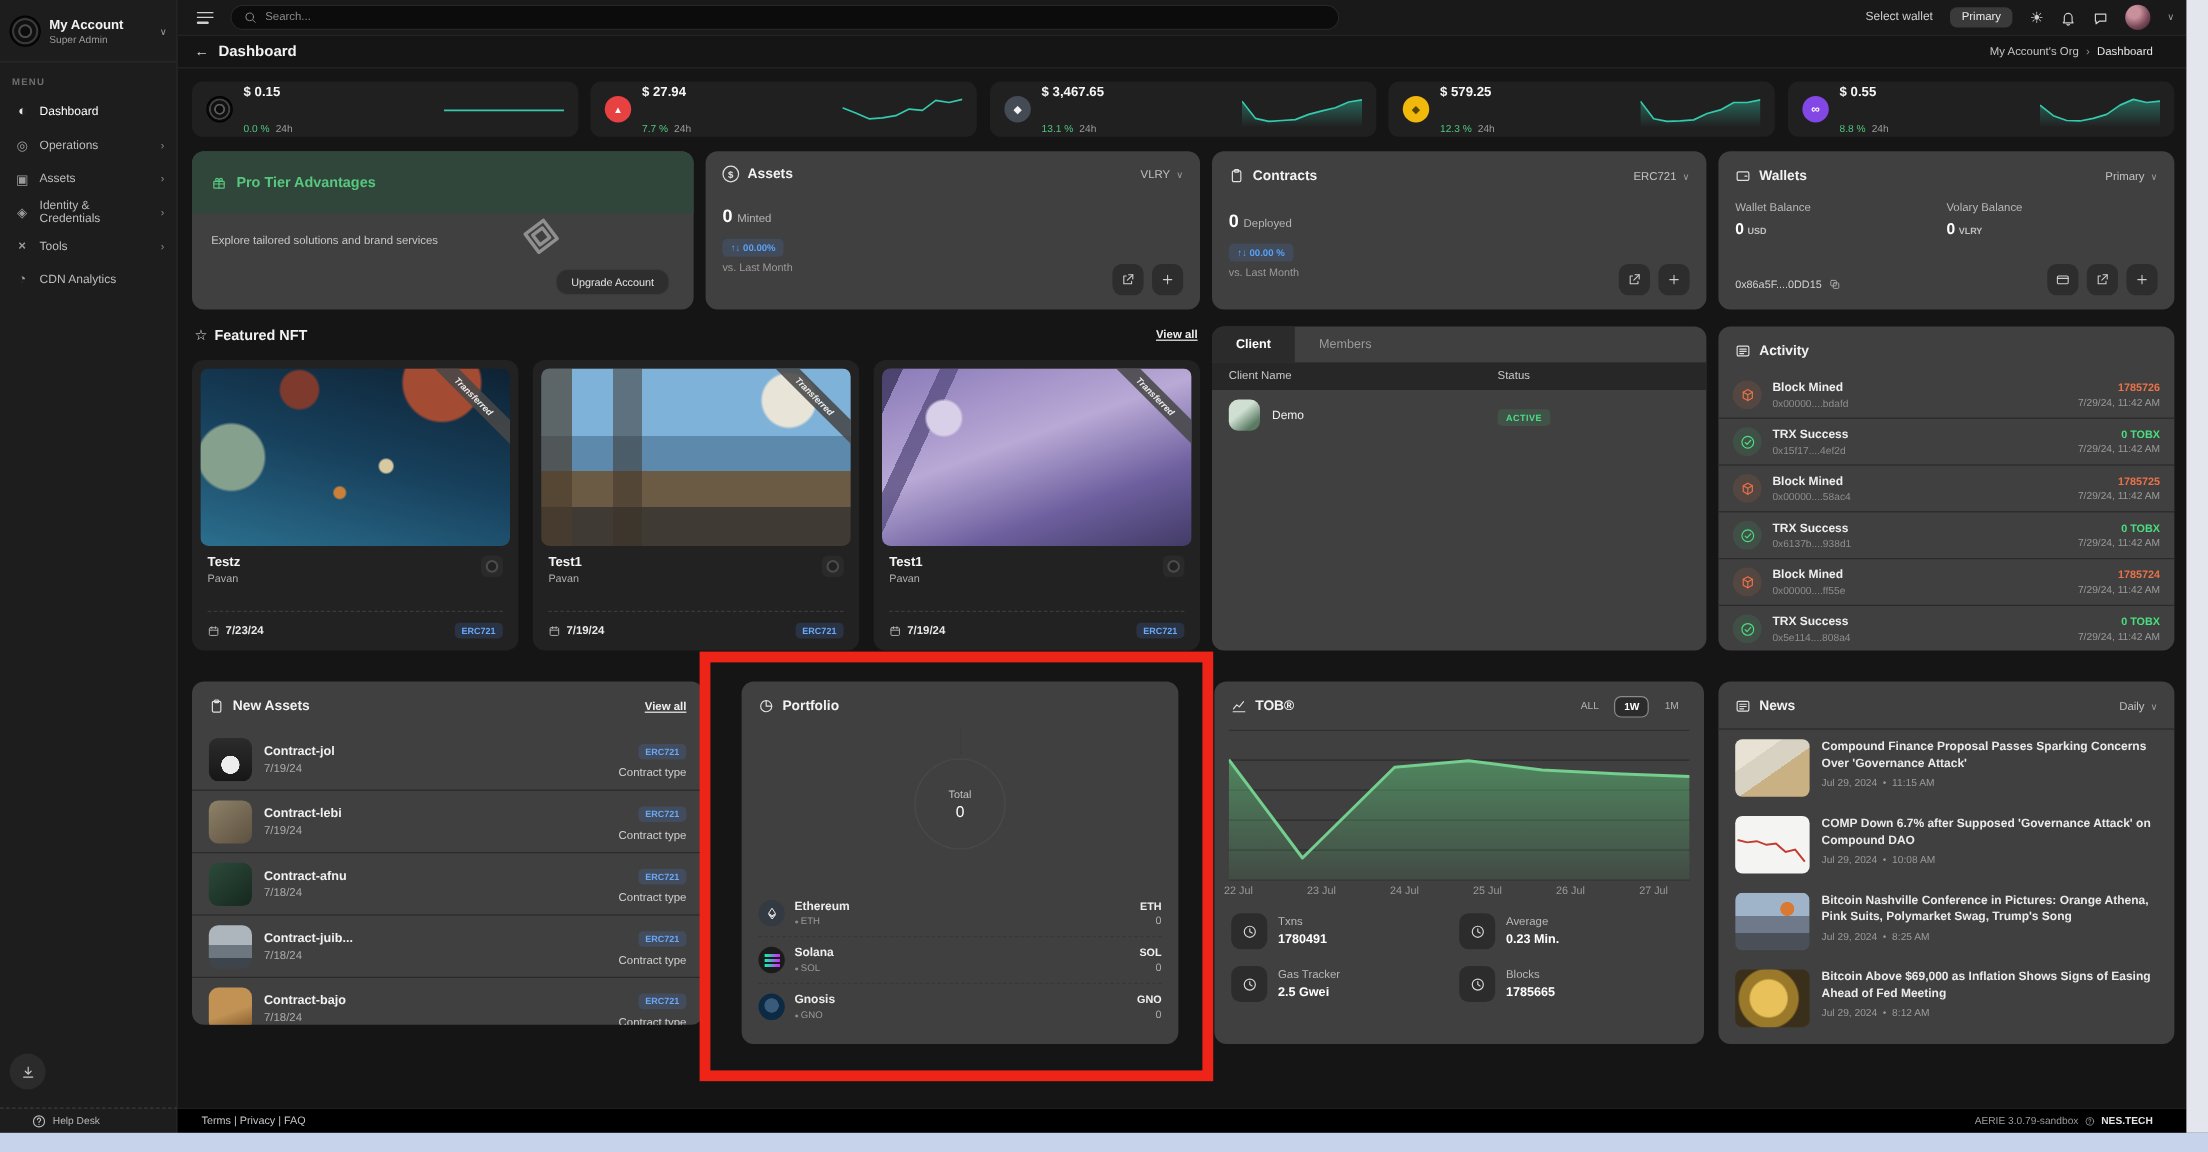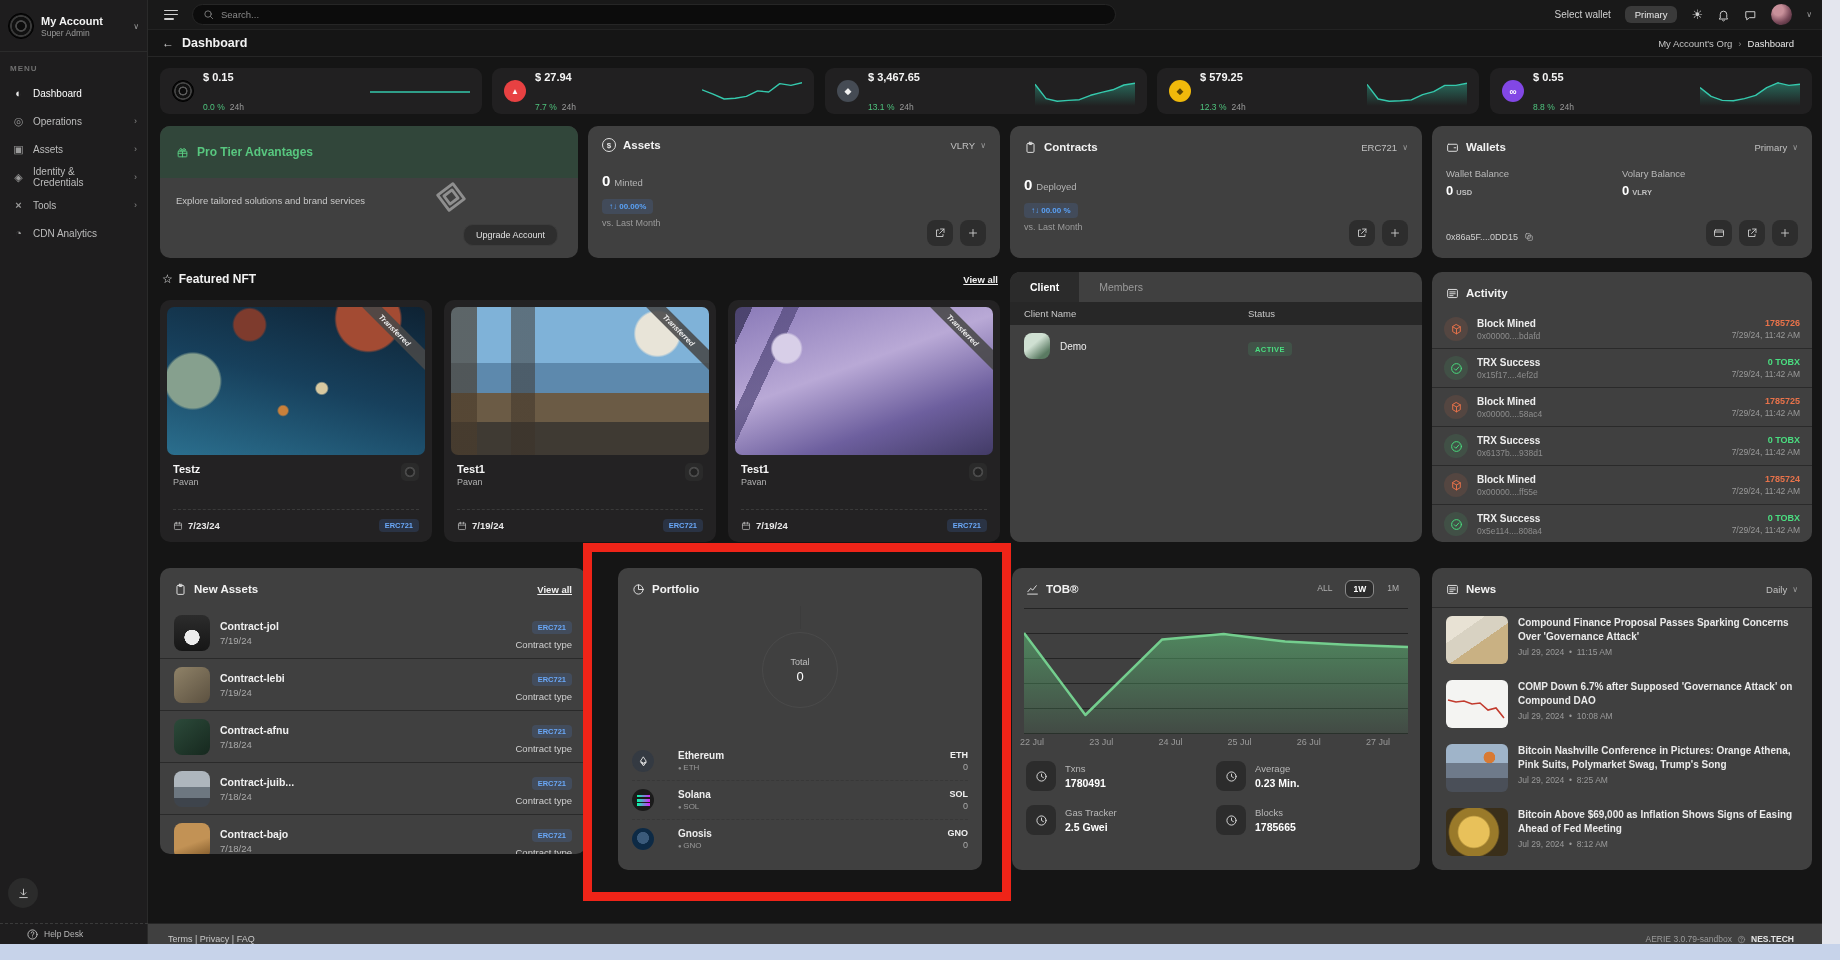--- a/index.html
+++ b/index.html
@@ -193,21 +193,21 @@
 .na-type{font-size:9.5px;color:#cfcfcf;margin-top:5px}
 
 
 .donut-wrap{display:flex;justify-content:center;margin-top:34px}
 .donut{position:relative;width:76px;height:76px;border-radius:50%;border:1px solid #4a4a4a;
   display:flex;flex-direction:column;align-items:center;justify-content:center}
 .donut::before{content:"";position:absolute;top:-27px;left:50%;width:1px;height:23px;background:#3c3c3c}
 .donut-lab{font-size:9px;color:#c0c0c0}
 .donut-val{font-size:13px;color:#fff;margin-top:2px}
 .pf-rows{position:absolute;left:14px;right:14px;bottom:12px}
-.pf-row{display:flex;align-items:center;gap:24px;padding:8px 0;border-top:1px dashed #383838;cursor:pointer}
+.pf-row{display:flex;align-items:center;gap:8px;padding:8px 0;border-top:1px dashed #383838;cursor:pointer}
 .pf-row:first-of-type{border-top:none}
 .pf-ico{width:22px;height:22px;border-radius:50%;flex:0 0 22px;display:flex;align-items:center;justify-content:center}
 .pf-eth{background:#343a42;color:#f0f0f0}
 .pf-gno{background:radial-gradient(circle at 50% 45%,#3a5a7a 0 35%,#0d2a45 38%)}
 .pf-sol{background:#1b1b1b}
 .sol-bars{width:13px;height:11px;background:linear-gradient(90deg,#00ffa3,#dc1fff);
   -webkit-mask:linear-gradient(#000 0 2.5px,transparent 2.5px 4.2px,#000 4.2px 6.7px,transparent 6.7px 8.4px,#000 8.4px 11px);
   mask:linear-gradient(#000 0 2.5px,transparent 2.5px 4.2px,#000 4.2px 6.7px,transparent 6.7px 8.4px,#000 8.4px 11px)}
 .pf-name{font-size:10px;font-weight:bold;color:#ededed}
 .pf-sub{font-size:8px;color:#9a9a9a;margin-top:2px}
@@ -237,22 +237,22 @@
 .n2{background:#f4f4f2}
 .n3{background:radial-gradient(circle at 70% 28%,#d87a33 0 10%,transparent 11%),
   linear-gradient(180deg,#9fb4c9 0 40%,#6e7a8a 40% 70%,#4a4f58 70%)}
 .n4{background:radial-gradient(circle at 45% 50%,#e8c15a 0 36%,#9a7a2a 40% 58%,#3a2f1a 62%)}
 .thumb-line{position:absolute;left:0;top:0;width:62px;height:48px;display:none}
 .n2 .thumb-line{display:block}
 .news-title{font-size:10px;color:#eaeaea;line-height:1.35;font-weight:bold}
 .news-meta{font-size:8.5px;color:#9a9a9a;margin-top:4px}
 
 
-.main-foot{position:absolute;left:148px;top:923px;width:1674px;height:21px;background:#404040;
-  border-top:1px solid #262626;display:flex;align-items:flex-end;padding:0 28px 0 20px}
+.main-foot{position:absolute;left:148px;top:923px;width:1674px;height:21px;background:#000000;
+  border-top:1px solid #262626;display:flex;align-items:center;padding:0 28px 0 20px}
 .foot-links{font-size:9px;color:#c8c8c8;cursor:pointer}
 .foot-right{margin-left:auto;font-size:8.5px;color:#9a9a9a;display:flex;gap:5px;align-items:center}
 .foot-brand{font-weight:bold;color:#e4e4e4}
 .hl-rect{position:absolute;left:583px;top:543px;width:428px;height:358px;border:9px solid #ef2418;z-index:50;pointer-events:none}
 .right-strip{position:absolute;left:1822px;top:0;width:18px;height:944px;background:#e4e6ee}
 .bottom-strip{position:absolute;left:0;top:944px;width:1840px;height:16px;background:#c7d3ea}
 </style>
 </head>
 <body>
 

